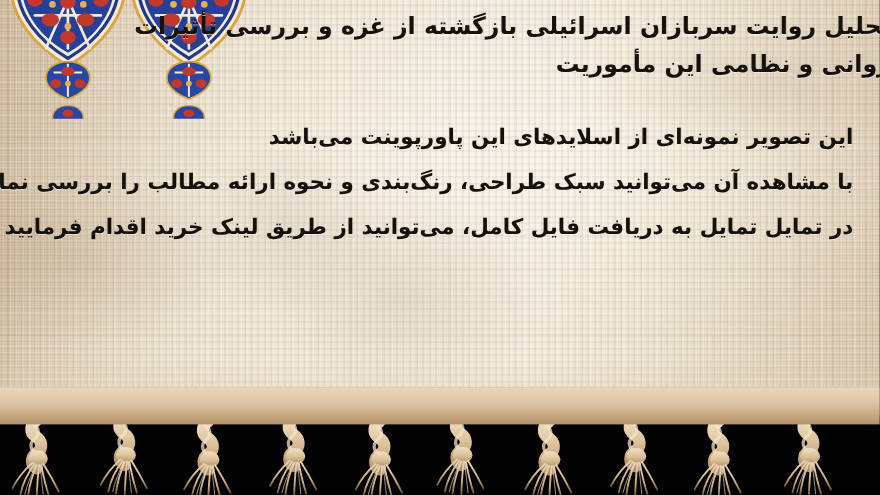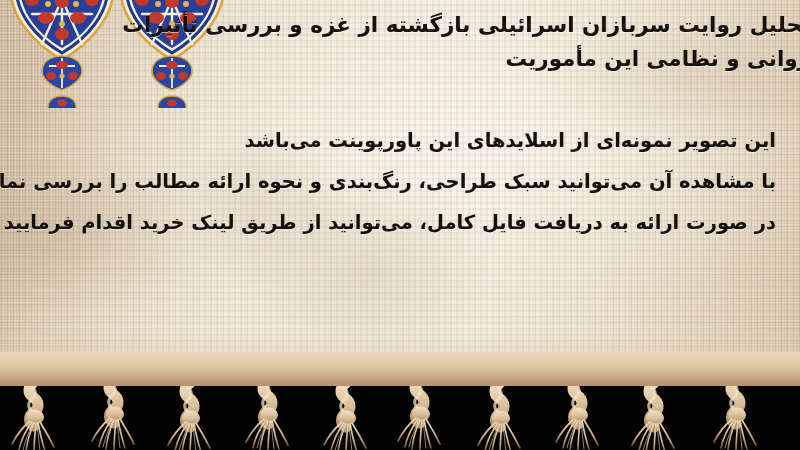--- a/index.html
+++ b/index.html
@@ -116,21 +116,21 @@
     font-size: 21.5px;
     font-weight: 700;
     line-height: 34px;
     letter-spacing: 0px;
     text-shadow: 0 1px 0 rgba(255,252,242,0.55), 0 0 1px rgba(40,28,16,0.25);
     white-space: nowrap;
   }
   .body-block {
     position: absolute;
     right: 24px;
-    top: 120px;
+    top: 104px;
     width: 752px;
     text-align: right;
     direction: rtl;
   }
   .body-line {
     color: #14100b;
     font-size: 19.5px;
     font-weight: 700;
     line-height: 41px;
     text-shadow: 0 1px 0 rgba(255,252,242,0.5), 0 0 1px rgba(40,28,16,0.22);
@@ -242,21 +242,21 @@
   <div class="text-layer">
 
     <div class="title-block">
       <div class="title-line">تحلیل روایت سربازان اسرائیلی بازگشته از غزه و بررسی تأثیرات</div>
       <div class="title-line">روانی و نظامی این مأموریت</div>
     </div>
 
     <div class="body-block">
       <div class="body-line">این تصویر نمونه‌ای از اسلایدهای این پاورپوینت می‌باشد</div>
       <div class="body-line">با مشاهده آن می‌توانید سبک طراحی، رنگ‌بندی و نحوه ارائه مطالب را بررسی نمایید</div>
-      <div class="body-line">در صورت ارائه به دریافت فایل کامل، می‌توانید از طریق لینک خرید اقدام فرمایید</div>
+      <div class="body-line">در تمایل تمایل به دریافت فایل کامل، می‌توانید از طریق لینک خرید اقدام فرمایید</div>
     </div>
 
   </div>
 
   <div class="fringe-zone">
     <div class="fringe-band"></div>
     <svg width="800" height="98" viewBox="0 0 800 98" aria-hidden="true">
       <defs>
         <linearGradient id="cordg" x1="0" y1="0" x2="0" y2="1">
           <stop offset="0%" stop-color="#f0dfc4"></stop>

